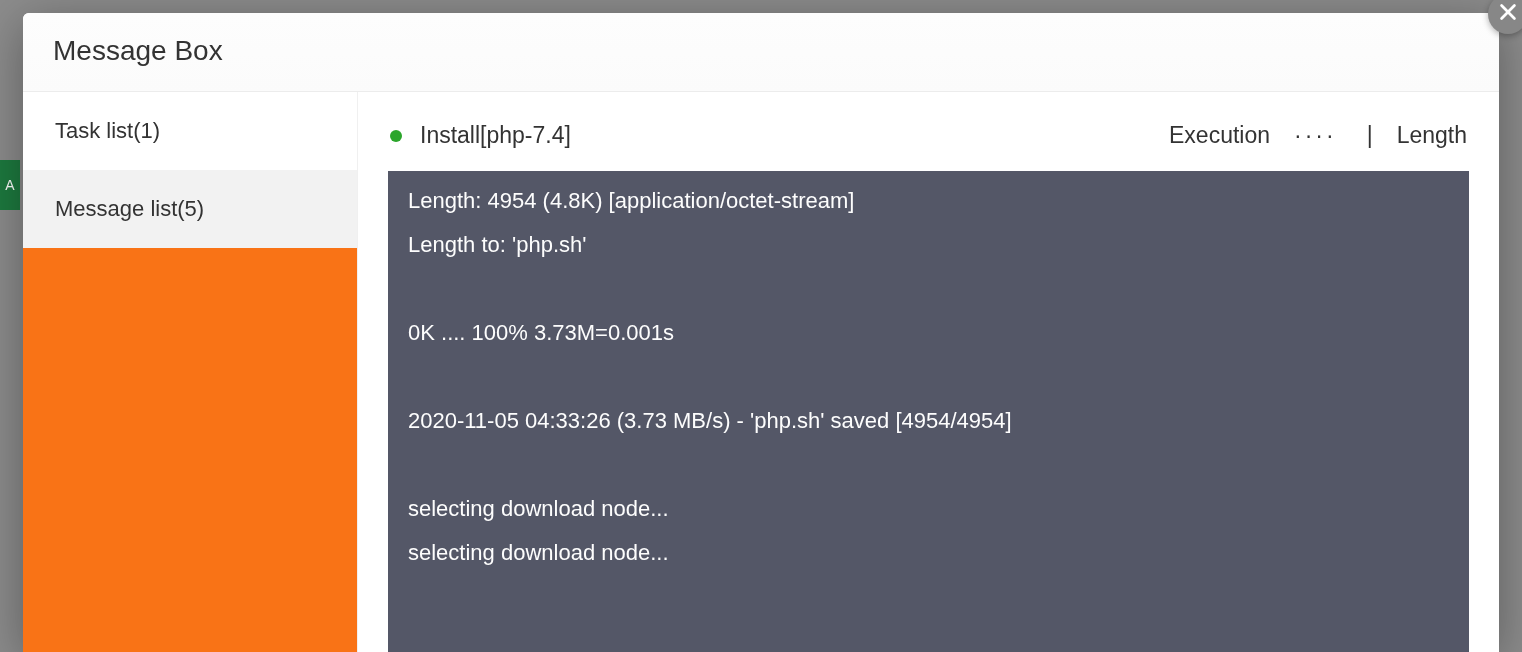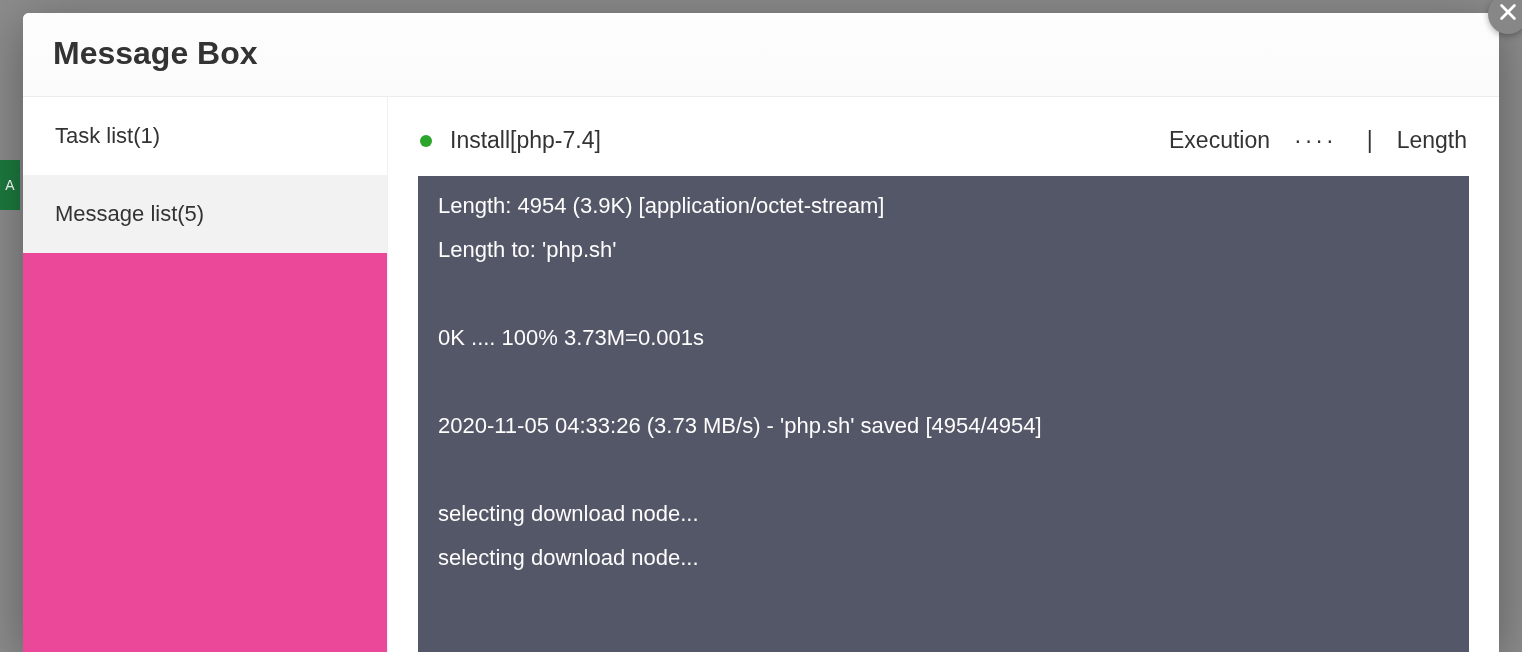--- a/index.html
+++ b/index.html
@@ -37,34 +37,34 @@
     display: flex;
     flex-direction: column;
     overflow: hidden;
   }
   .dialog-header {
     padding: 22px 30px 24px;
     border-bottom: 1px solid #ececec;
     background: linear-gradient(#fdfdfd, #fbfbfb);
   }
   .dialog-title {
-    font-size: 32px;
-    font-weight: 700;
+    font-size: 28px;
+    font-weight: 400;
     color: #333;
   }
   .dialog-body {
     flex: 1;
     display: flex;
     min-height: 0;
   }
   .sidebar {
-    width: 365px;
+    width: 335px;
     border-right: 1px solid #f0f0f0;
     padding-top: 0;
-    background: #ec4899;
+    background: #f97316;
   }
   .sidebar-item {
     padding: 26px 32px;
     font-size: 22px;
     color: #333;
     cursor: pointer;
     background: #fff;
   }
   .sidebar-item.active {
     background: #f2f2f2;
@@ -161,21 +161,21 @@
         <span class="status-dot"></span>
         <span class="task-title">Install[php-7.4]</span>
         <span class="spacer"></span>
         <span class="task-status">Execution</span>
         <span class="dots">····</span>
         <span class="pipe">|</span>
         <span class="close-link">Length</span>
       </div>
 
       <div class="console-wrap">
-        <div class="console" id="console"><div>Length: 4954 (3.9K) [application/octet-stream]</div><div>Length to: 'php.sh'</div><div>&nbsp;</div><div>0K .... 100% 3.73M=0.001s</div><div>&nbsp;</div><div>2020-11-05 04:33:26 (3.73 MB/s) - 'php.sh' saved [4954/4954]</div><div>&nbsp;</div><div>selecting download node...</div><div>selecting download node...</div></div>
+        <div class="console" id="console"><div>Length: 4954 (4.8K) [application/octet-stream]</div><div>Length to: 'php.sh'</div><div>&nbsp;</div><div>0K .... 100% 3.73M=0.001s</div><div>&nbsp;</div><div>2020-11-05 04:33:26 (3.73 MB/s) - 'php.sh' saved [4954/4954]</div><div>&nbsp;</div><div>selecting download node...</div><div>selecting download node...</div></div>
       </div>
 
     </div>
 
   </div>
 </div>
 
 <div class="dialog-close">
   <span>
     <svg viewBox="0 0 24 24" fill="none" stroke="#ffffff" stroke-width="3" stroke-linecap="round">

